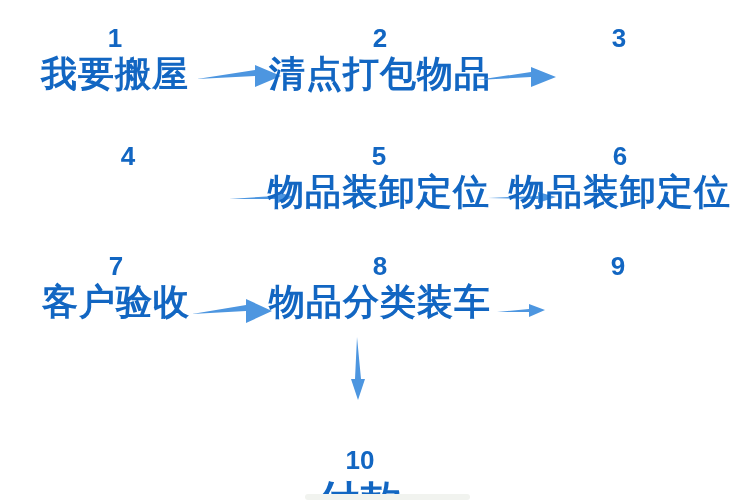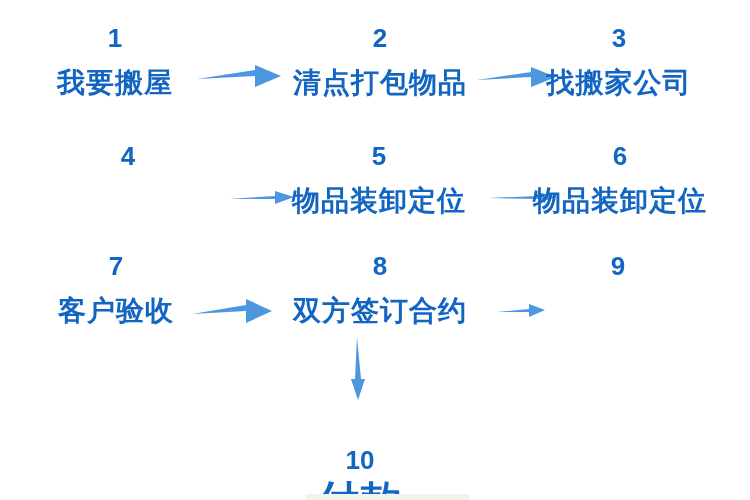--- a/index.html
+++ b/index.html
@@ -15,24 +15,24 @@
     text-align:center;
     color:#1266C2;
     white-space:nowrap;
   }
   .num{
     font-size:26px;
     font-weight:bold;
     line-height:32px;
   }
   .lbl{
-    font-size:28px;
+    font-size:36px;
     font-weight:bold;
     line-height:34px;
-    margin-top:12px;
+    margin-top:3px;
     letter-spacing:1px;
   }
   .step.s10 .lbl{font-size:42px;line-height:40px;margin-top:5px;}
   
   .s1{left:115px;top:22px;}
   .s2{left:380px;top:22px;}
   .s3{left:619px;top:22px;}
   .s4{left:128px;top:140px;}
   .s5{left:379px;top:140px;}
   .s6{left:620px;top:140px;}
@@ -72,21 +72,20 @@
     <div class="num">2</div>
     <div class="lbl">清点打包物品</div>
   </div>
 
   <svg class="arrow a2" width="79" height="24" viewBox="0 0 79 24">
     <polygon points="0,15 54,7 54,2 79,12 54,22 54,12" fill="#4D96E0"></polygon>
   </svg>
 
   <div class="step s3">
     <div class="num">3</div>
-    <div class="lbl">找搬家公司</div>
   </div>
 
   <div class="step s4">
     <div class="num">4</div>
   </div>
 
   <svg class="arrow a3" width="65" height="20" viewBox="0 0 65 20">
     <polygon points="0,12 46,9 46,4 65,10 46,17 46,12" fill="#4D96E0"></polygon>
   </svg>
 
@@ -108,21 +107,21 @@
     <div class="num">7</div>
     <div class="lbl">客户验收</div>
   </div>
 
   <svg class="arrow a5" width="80" height="28" viewBox="0 0 80 28">
     <polygon points="0,17 54,8 54,2 80,14 54,26 54,14" fill="#4D96E0"></polygon>
   </svg>
 
   <div class="step s8">
     <div class="num">8</div>
-    <div class="lbl">双方签订合约</div>
+    <div class="lbl">物品分类装车</div>
   </div>
 
   <svg class="arrow a6" width="48" height="18" viewBox="0 0 48 18">
     <polygon points="0,11 32,8 32,3 48,9 32,16 32,11" fill="#4D96E0"></polygon>
   </svg>
 
   <div class="step s9">
     <div class="num">9</div>
   </div>
 

